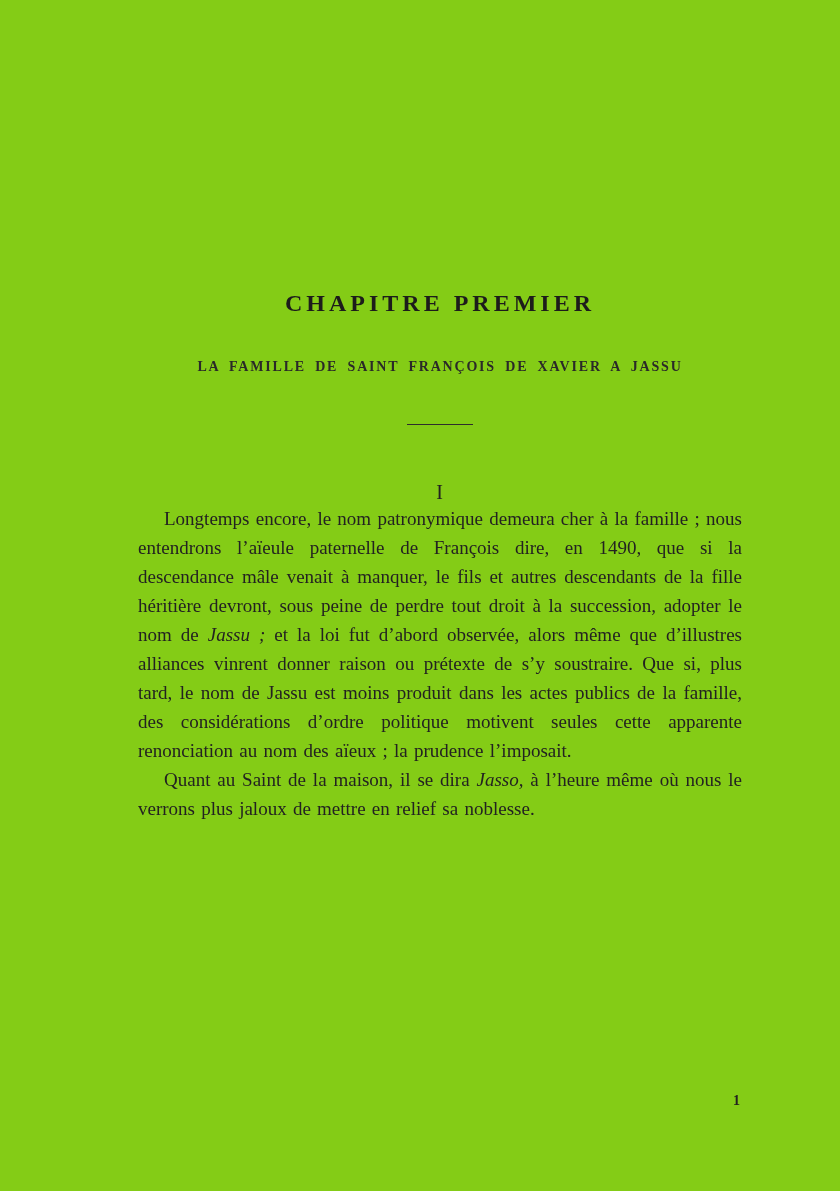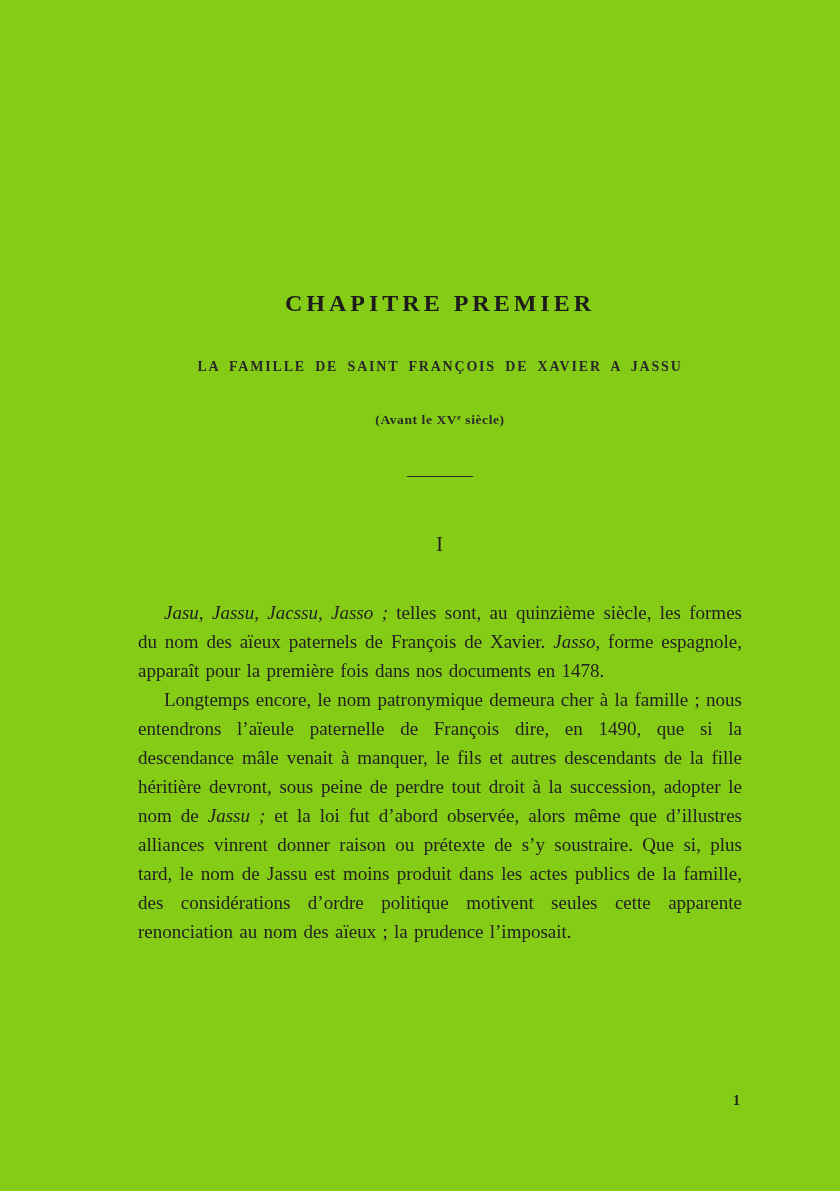--- a/index.html
+++ b/index.html
@@ -89,20 +89,19 @@
     color: #222120;
   }
 </style>
 </head>
 <body>
 
 <div class="page">
   <div class="text-block">
     <h1 class="chapter-title">CHAPITRE PREMIER</h1>
     <h2 class="subtitle">LA FAMILLE DE SAINT FRANÇOIS DE XAVIER A JASSU</h2>
-    <div class="date-note">(Avant le XVᵉ siècle)</div>
     <hr class="rule">
     <div class="section-number">I</div>
-    <p class="body-paragraph first"><i>Jasu, Jassu, Jacssu, Jasso ;</i><span> telles sont, au quinzième siècle, les formes du nom des aïeux paternels de François de Xavier. </span><i>Jasso,</i><span> forme espagnole, apparaît pour la première fois dans nos documents en 1478.</span></p>
     <p class="body-paragraph"><span>Longtemps encore, le nom patronymique demeura cher à la famille ; nous entendrons l’aïeule paternelle de François dire, en 1490, que si la descendance mâle venait à manquer, le fils et autres descendants de la fille héritière devront, sous peine de perdre tout droit à la succession, adopter le nom de </span><i>Jassu ;</i><span> et la loi fut d’abord observée, alors même que d’illustres alliances vinrent donner raison ou prétexte de s’y soustraire. Que si, plus tard, le nom de Jassu est moins produit dans les actes publics de la famille, des considérations d’ordre politique motivent seules cette apparente renonciation au nom des aïeux ; la prudence l’imposait.</span></p>
+    <p class="body-paragraph"><span>Quant au Saint de la maison, il se dira </span><i>Jasso,</i><span> à l’heure même où nous le verrons plus jaloux de mettre en relief sa noblesse.</span></p>
   </div>
   <div class="page-number">1</div>
 </div>
 
 </body></html>

